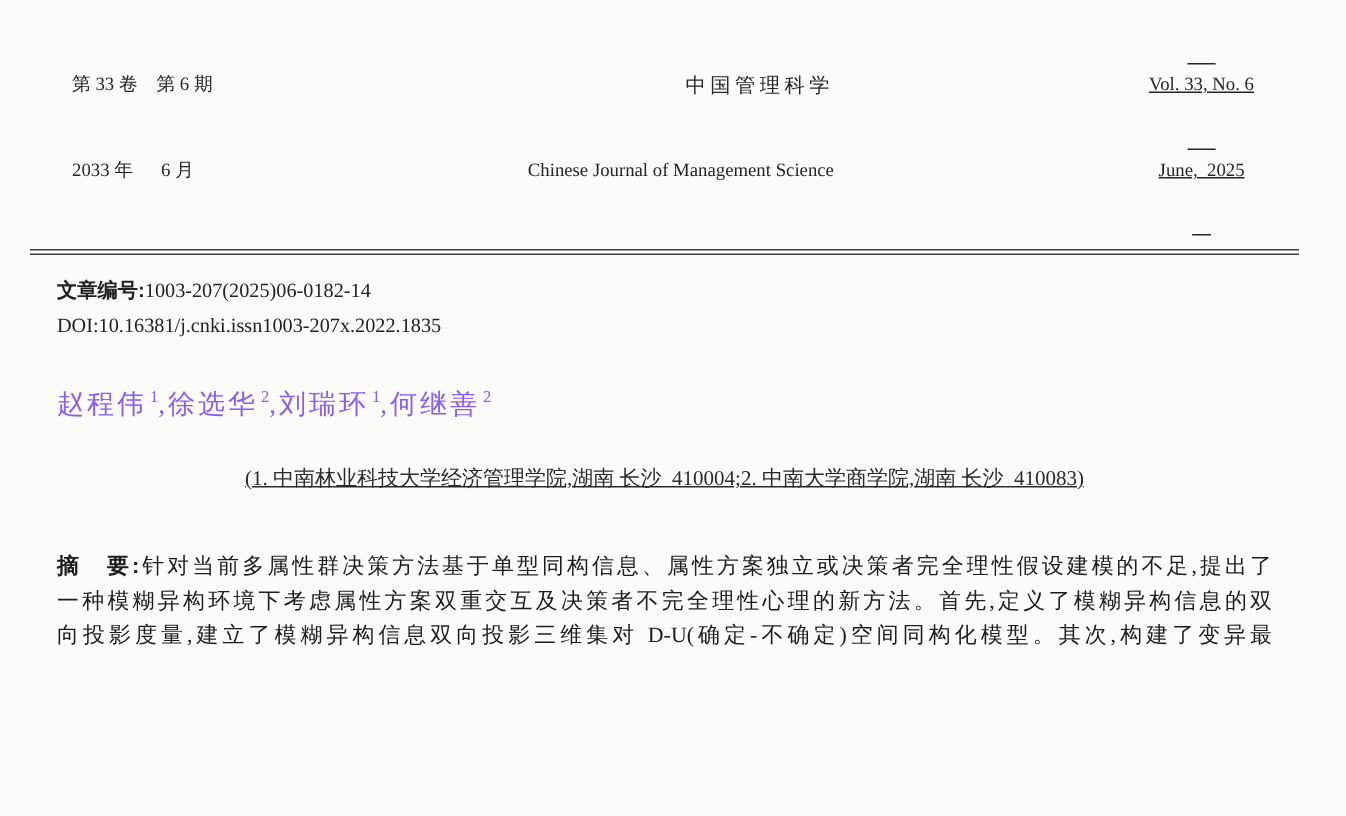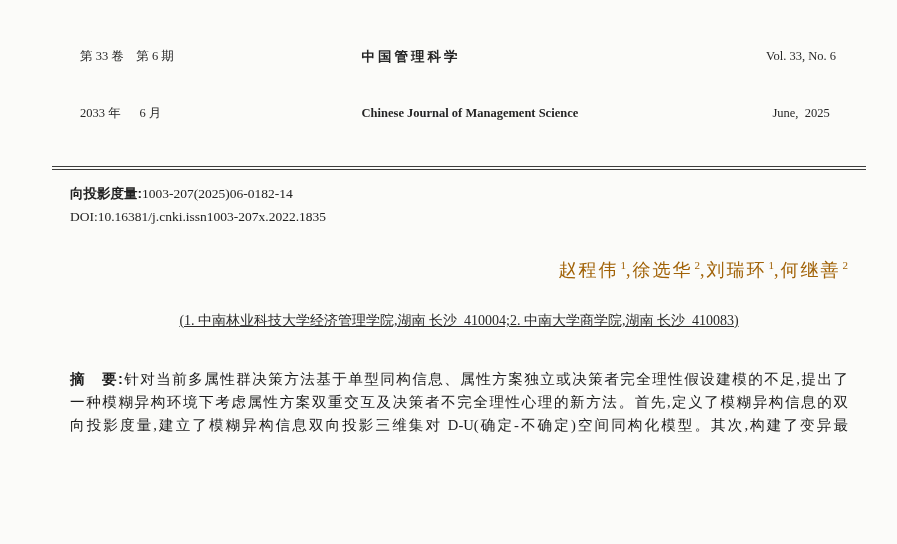--- a/index.html
+++ b/index.html
@@ -6,37 +6,37 @@
   body {
     width: 897px; height: 544px;
     background: #fbfbf9;
     color: #1d1d1d;
     font-family: "Liberation Serif", "DejaVu Serif", serif;
     overflow: hidden;
   }
   .page {
     box-sizing: border-box;
     width: 897px; height: 544px;
-    padding: 9px 49px 0 70px;
+    padding: 9px 49px 0 38px;
   }
   
   .journal-header {
     display: flex;
     justify-content: space-between;
     align-items: flex-start;
     font-size: 12.5px;
     line-height: 19px;
     white-space: pre;
     padding: 0 12px 0 10px;
     color: #262626;
   }
   .jh-left { text-align: left; }
-  .jh-center { text-align: left; font-weight: bold; }
+  .jh-center { text-align: right; }
   .jh-center .cn { font-size: 13.5px; letter-spacing: 3px; }
-  .jh-right { text-align: center; }
+  .jh-right { text-align: center; text-decoration: underline; }
   .double-rule {
     height: 2px;
     margin: 5px -18px 0 -18px;
     border-top: 1.6px solid #3c3c3c;
     border-bottom: 1px solid #3c3c3c;
   }
   
   .meta { margin-top: 16px; font-size: 13.5px; color: #222; }
   .meta-line { margin-bottom: 8px; line-height: 15px; }
   .hei {
@@ -50,25 +50,25 @@
     font-size: 33px;
     font-weight: 700;
     line-height: 49px;
     letter-spacing: 2px;
     color: #0d0d0d;
   }
   .title .t-line { display: block; }
   
   .authors {
     margin-top: 11px;
-    text-align: right;
+    text-align: left;
     font-size: 18px;
     letter-spacing: 2px;
     line-height: 27px;
-    color: #a16207;
+    color: #8b5cf6;
   }
   .authors sup { font-size: 11px; letter-spacing: 0; margin-left: 2px; }
   
   .affiliation {
     margin-top: 27px;
     text-align: center;
     font-size: 14px;
     line-height: 20px;
     white-space: pre;
     color: #2a2a2a;
@@ -96,21 +96,21 @@
     <div class="jh-right">
       <div>Vol. 33, No. 6</div>
       <div>June,  2025</div>
     </div>
   </header>
 
   <div class="double-rule"></div>
 
   <div class="meta">
     <div class="meta-line">
-      <span class="hei">向投影度量:</span><span>1003-207(2025)06-0182-14</span>
+      <span class="hei">文章编号:</span><span>1003-207(2025)06-0182-14</span>
     </div>
     <div class="meta-line">DOI:10.16381/j.cnki.issn1003-207x.2022.1835</div>
   </div>
 
   <h1 class="title">
   </h1>
 
   <div class="authors" id="authors"><span>赵程伟</span><sup>1</sup>,<span>徐选华</span><sup>2</sup>,<span>刘瑞环</span><sup>1</sup>,<span>何继善</span><sup>2</sup></div>
 
   <div class="affiliation">(1. 中南林业科技大学经济管理学院,湖南 长沙  410004;2. 中南大学商学院,湖南 长沙  410083)</div>

